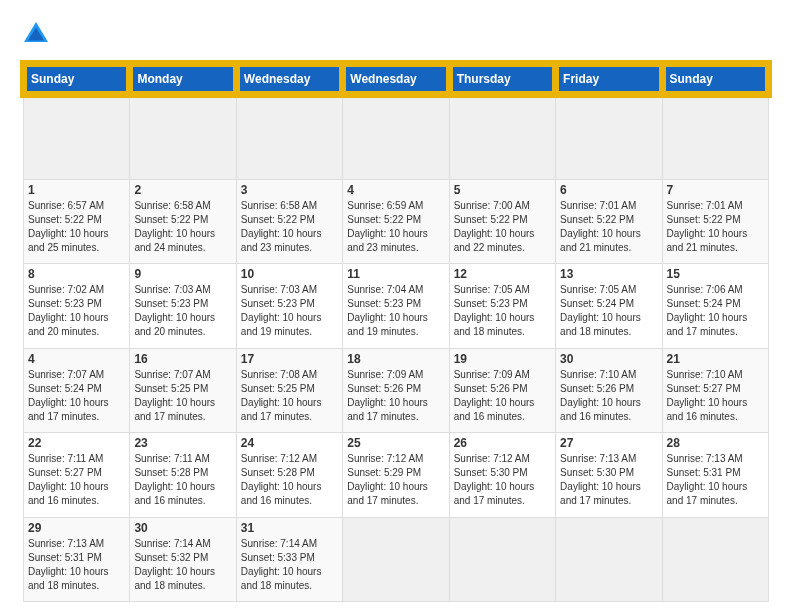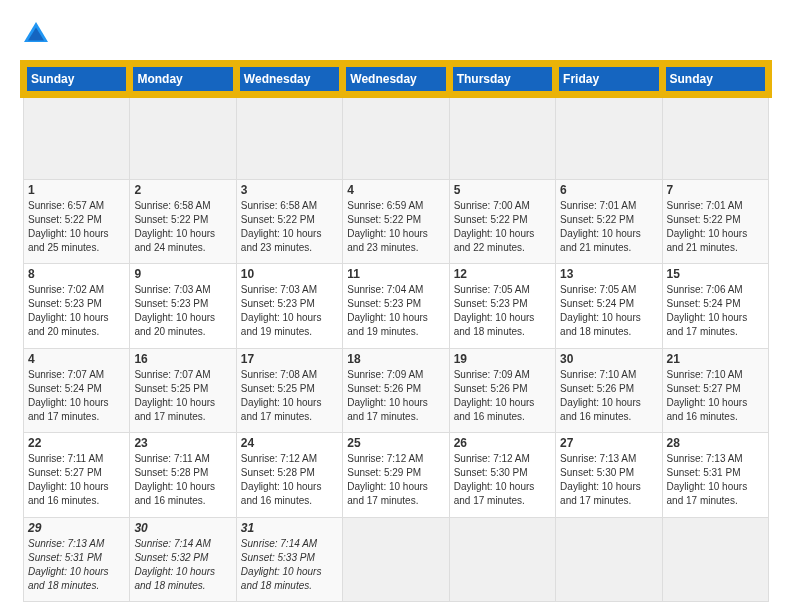--- a/index.html
+++ b/index.html
@@ -92,21 +92,20 @@
     .day-info {
       font-size: 10px;
       line-height: 1.4;
       color: #333;
     }
     .empty-cell {
       background: #f0f0f0 !important;
     }
     .last-row td {
       height: 68px;
-      font-style: italic;
     }
   </style>
 </head>
 <body>
 
 <div class="page">
   <div class="header">
     <div class="logo">
       <svg class="logo-icon" viewBox="0 0 40 40">
         <polygon points="20,5 35,30 5,30" fill="#2196F3"></polygon>

